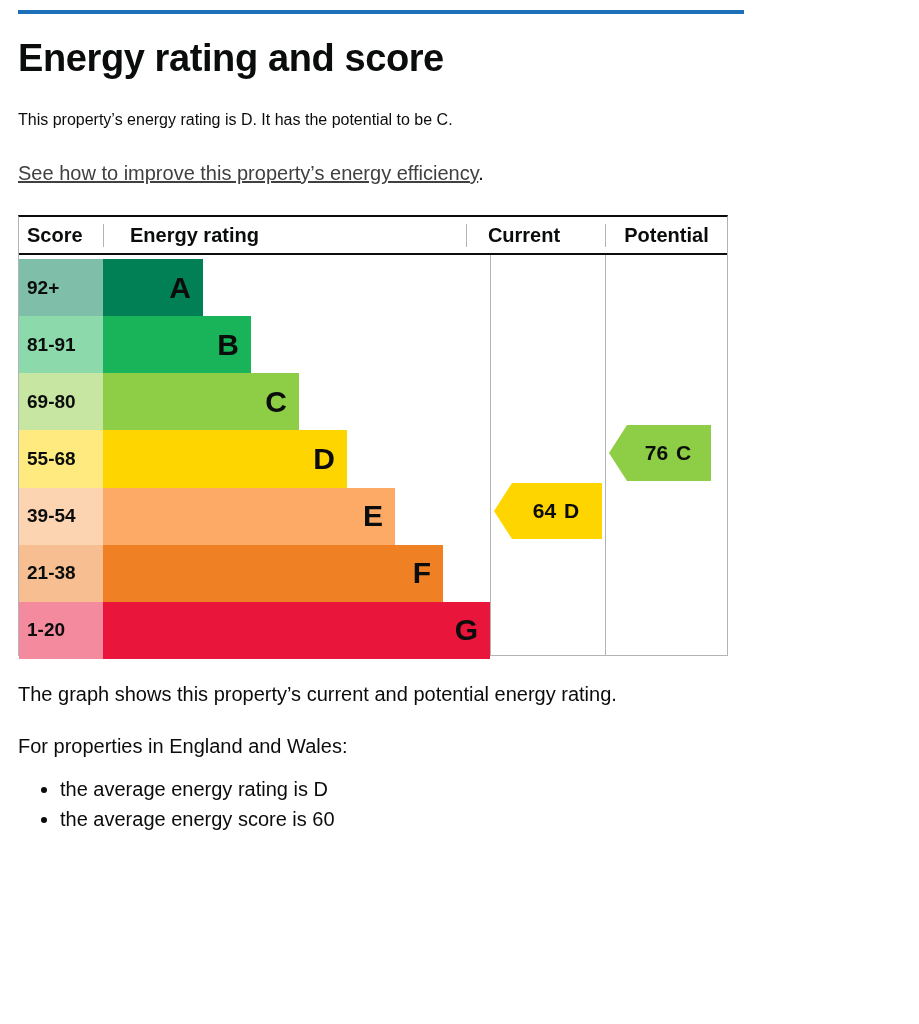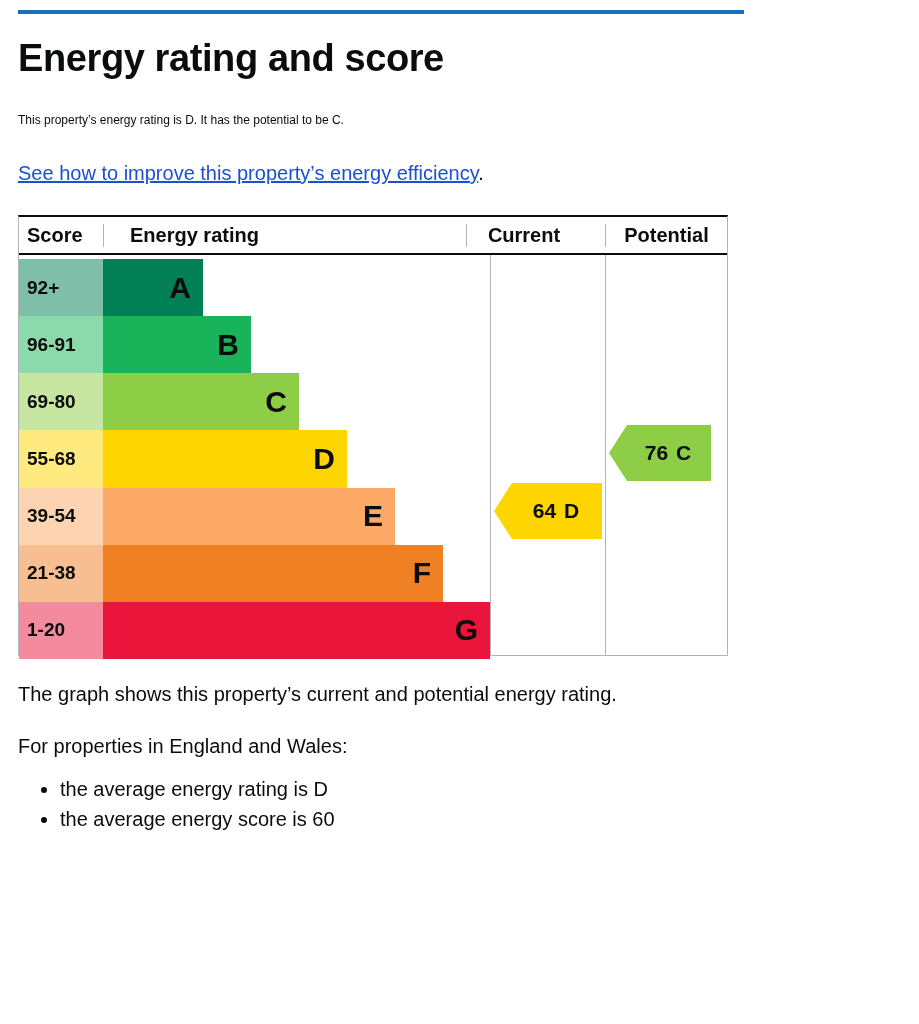--- a/index.html
+++ b/index.html
@@ -31,31 +31,31 @@
   }
   h1.page-title {
     margin: 0;
     padding-top: 36px;
     font-size: 38px;
     line-height: 44px;
     font-weight: 700;
     letter-spacing: -0.4px;
   }
   p.body-text {
-    font-size: 12px;
+    font-size: 16px;
     line-height: 28px;
     margin: 26px 0 0 0;
   }
   .link-row {
     margin: 25px 0 0 0;
     font-size: 20px;
     line-height: 28px;
   }
   a.improve-link {
-    color: #1d4ed8;
+    color: #404040;
     text-decoration: underline;
   }
   .period {
     color: #0b0c0c;
   }
 
   
   .chart {
     margin-top: 28px;
     width: 708px;
@@ -208,21 +208,21 @@
     </div>
 
     <div class="chart-body">
 
       <div class="band-rows">
         <div class="band">
           <div class="score" style="background:#7fbfa9">92+</div>
           <div class="bar" style="background:#008054;width:100px">A</div>
         </div>
         <div class="band">
-          <div class="score" style="background:#8cd9ac">96-91</div>
+          <div class="score" style="background:#8cd9ac">81-91</div>
           <div class="bar" style="background:#19b459;width:148px">B</div>
         </div>
         <div class="band">
           <div class="score" style="background:#c6e6a2">69-80</div>
           <div class="bar" style="background:#8dce46;width:196px">C</div>
         </div>
         <div class="band">
           <div class="score" style="background:#ffea80">55-68</div>
           <div class="bar" style="background:#ffd500;width:244px">D</div>
         </div>

